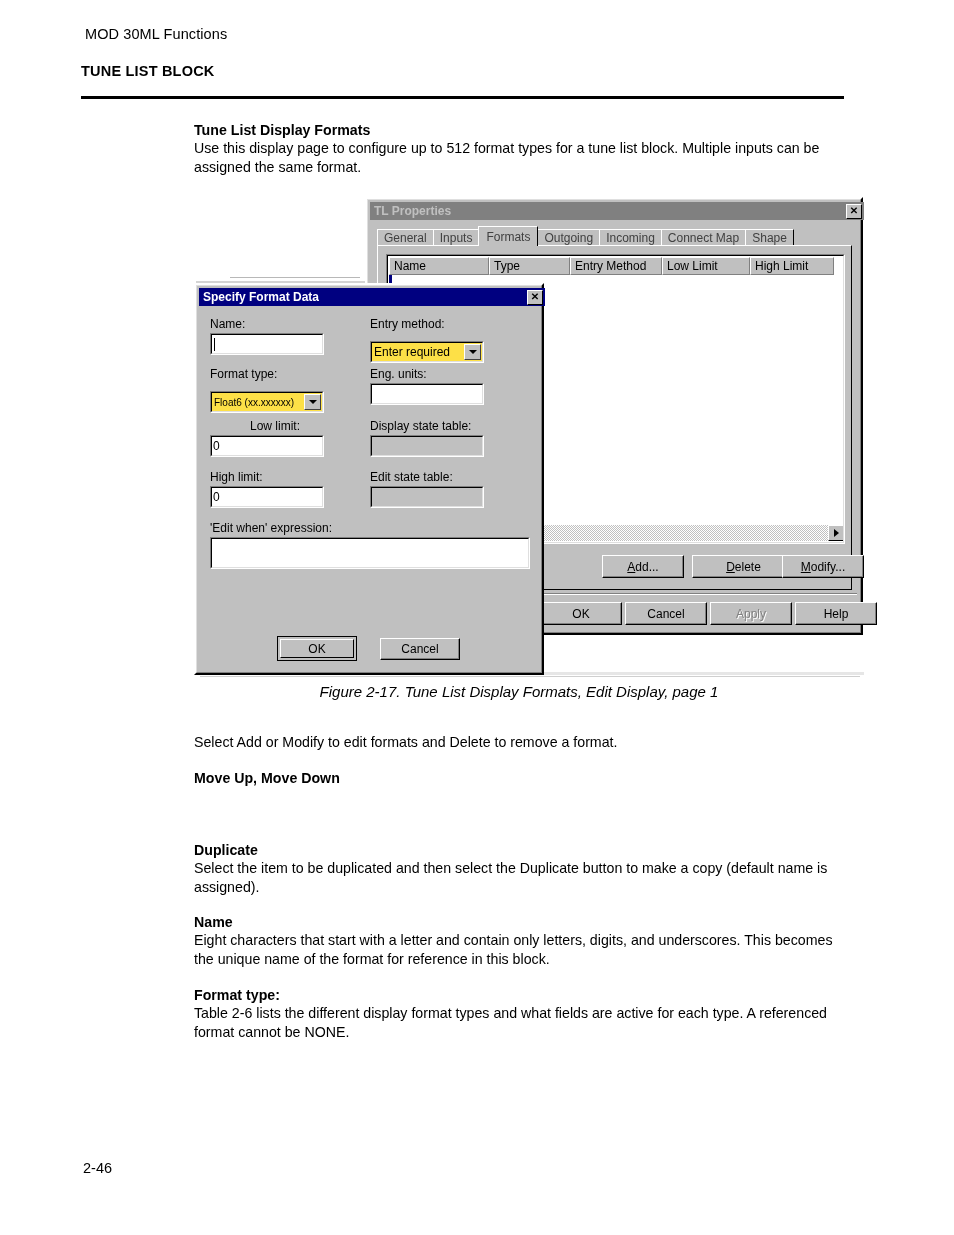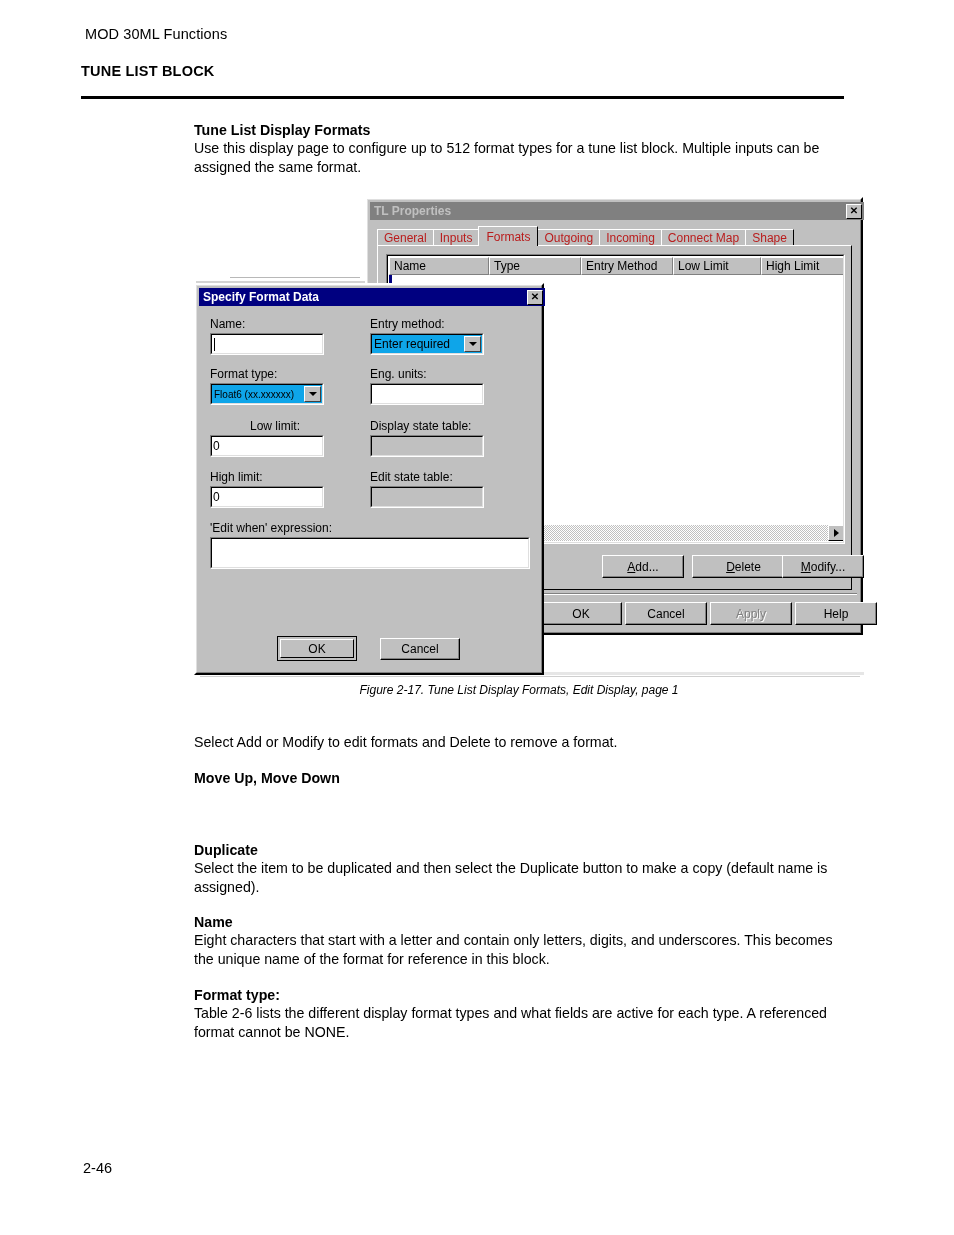--- a/index.html
+++ b/index.html
@@ -57,21 +57,21 @@
   }
 
   .intro { top: 121px; }
 
   .figure-caption {
     position: absolute;
     left: 194px;
     top: 683px;
     width: 650px;
     text-align: center;
-    font-size: 12px;
+    font-size: 15px;
     font-style: italic;
   }
 
   .after-figure { top: 733px; }
   .sect-moveup { top: 769px; }
   .sect-duplicate { top: 841px; }
   .sect-name { top: 913px; }
   .sect-formattype { top: 986px; }
 
   .page-number {
@@ -188,28 +188,29 @@
     width: 1px;
     height: 13px;
     background: #000000;
     margin-left: 1px;
   }
 
   
   .combo {
     position: absolute;
     box-sizing: border-box;
-    background: #0ea5e9;
+    background: #fde047;
     border-top: 1px solid #808080;
     border-left: 1px solid #808080;
     border-right: 1px solid #ffffff;
     border-bottom: 1px solid #ffffff;
     display: flex;
     align-items: stretch;
     font-size: 12px;
+    margin-top: 8px;
   }
   .combo::after {
     content: "";
     position: absolute;
     left: 0; top: 0; right: 0; bottom: 0;
     border-top: 1px solid #000000;
     border-left: 1px solid #000000;
     border-right: 1px solid #dfdfdf;
     border-bottom: 1px solid #dfdfdf;
     pointer-events: none;
@@ -310,21 +311,21 @@
     margin-right: -1px;
     padding: 0 6px;
     box-sizing: border-box;
     background: #c0c0c0;
     border-top: 1px solid #ffffff;
     border-left: 1px solid #ffffff;
     border-right: 1px solid #000000;
     display: flex;
     align-items: center;
     font-size: 12px;
-    color: #b91c1c;
+    color: #404040;
     white-space: nowrap;
     position: relative;
   }
   .tab.active {
     height: 20px;
     border-top: 1px solid #ffffff;
     border-left: 1px solid #ffffff;
     border-right: 1px solid #000000;
     z-index: 5;
     padding: 0 7px;
@@ -519,21 +520,21 @@
     </div>
   </div>
 
   <div class="tabpage" style="left:10px; top:46px; width:475px; height:345px;">
 
     <div class="listview" style="left:8px; top:8px; width:459px; height:290px;">
       <div class="lv-header">
         <div class="lv-col" style="width:100px;">
           <span>Name</span>
         </div>
-        <div class="lv-col" style="width:92px;">
+        <div class="lv-col" style="width:81px;">
           <span>Type</span>
         </div>
         <div class="lv-col" style="width:92px;">
           <span>Entry Method</span>
         </div>
         <div class="lv-col" style="width:88px;">
           <span>Low Limit</span>
         </div>
         <div class="lv-col" style="width:84px;">
           <span>High Limit</span>

